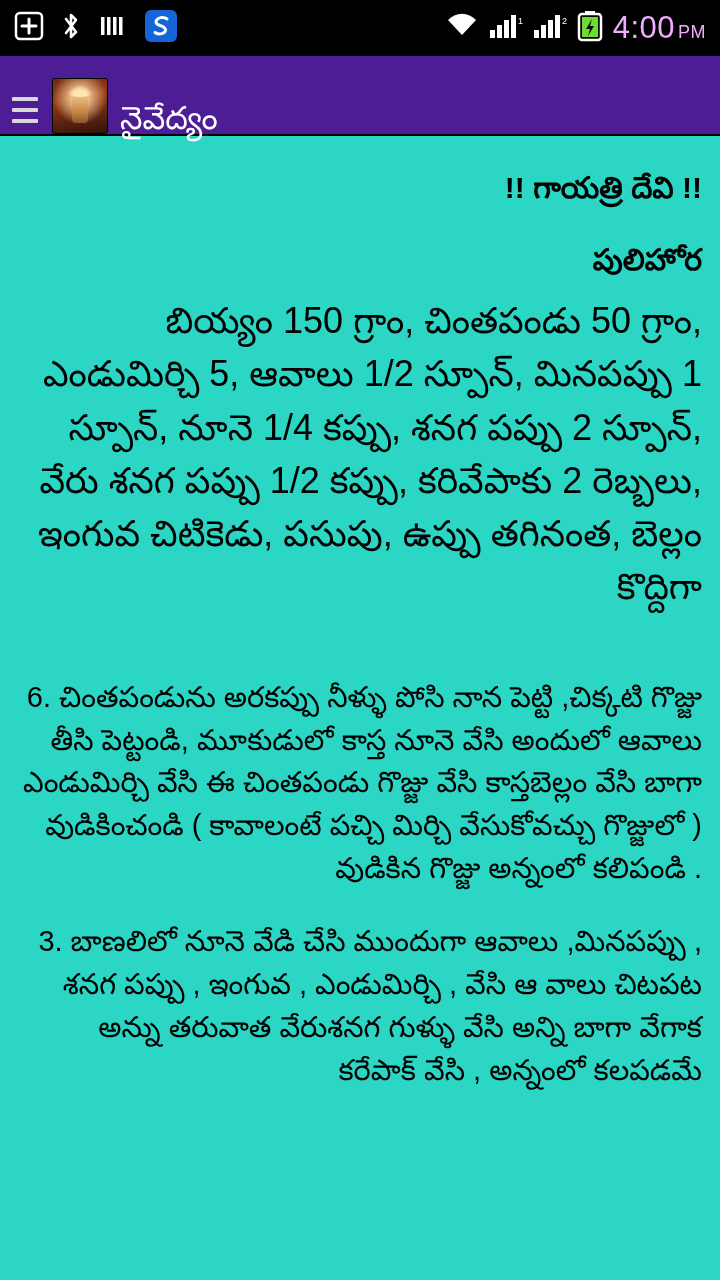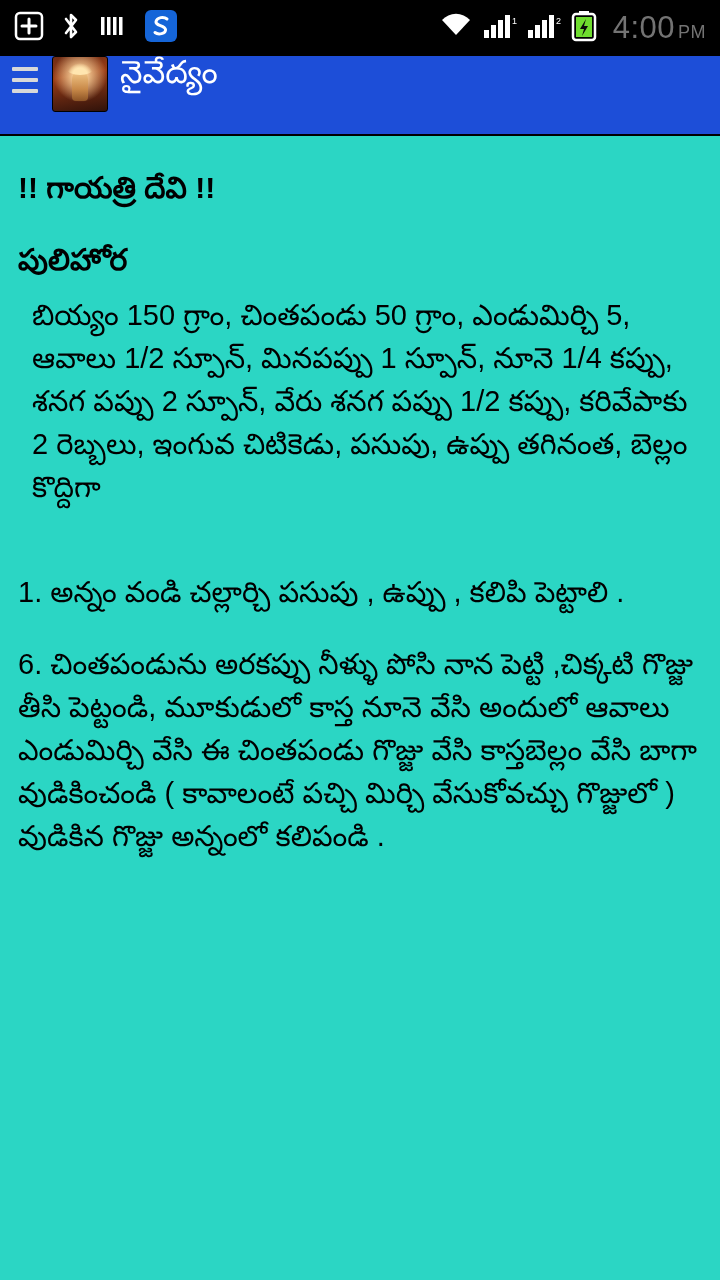--- a/index.html
+++ b/index.html
@@ -31,35 +31,34 @@
     flex: 1;
   }
   .status-right {
     display: flex;
     align-items: center;
     gap: 10px;
   }
   .sicon { display: block; }
   .clock {
     font-size: 31px;
-    color: #737373;
+    color: #f0abfc;
     letter-spacing: 0.5px;
-    margin-left: 6px;
   }
   .clock .ampm {
     font-size: 18px;
     margin-left: 3px;
   }
 
   
   .actionbar {
     height: 80px;
-    background: #1d4ed8;
-    display: flex;
-    align-items: flex-start;
+    background: #4c1d95;
+    display: flex;
+    align-items: flex-end;
     padding: 0 12px;
     box-sizing: border-box;
     border-bottom: 2px solid #000;
   }
   .hamburger {
     width: 34px;
     height: 48px;
     display: flex;
     flex-direction: column;
     justify-content: center;
@@ -121,37 +120,38 @@
   }
 
   
   .content {
     background: #2bd6c4;
     padding: 34px 18px 0 18px;
     box-sizing: border-box;
     height: calc(1280px - 56px - 80px);
     overflow: hidden;
     color: #000000;
+    text-align: right;
   }
   .deity-heading {
     font-size: 30px;
     font-weight: bold;
     color: #000000;
     margin: 0 0 36px 0;
     line-height: 1.2;
   }
   .recipe-title {
     font-size: 30px;
     font-weight: bold;
     color: #000000;
     margin: 0 0 16px 0;
     line-height: 1.2;
   }
   .ingredients {
-    font-size: 29px;
+    font-size: 36px;
     line-height: 1.48;
     margin: 0 0 8px 14px;
     color: #000;
   }
   .spacer-lg { height: 54px; }
   .step {
     font-size: 29px;
     line-height: 1.48;
     margin: 0 0 30px 0;
     color: #000;
@@ -243,15 +243,15 @@
   </div>
   <div class="app-logo"></div>
   <div class="app-title">నైవేద్యం</div>
 </div>
 
 <div class="content">
   <div class="deity-heading">!! గాయత్రి దేవి !!</div>
   <div class="recipe-title">పులిహోర</div>
   <div class="ingredients">బియ్యం 150 గ్రాం, చింతపండు 50 గ్రాం, ఎండుమిర్చి 5, ఆవాలు 1/2 స్పూన్, మినపప్పు 1 స్పూన్, నూనె 1/4 కప్పు, శనగ పప్పు 2 స్పూన్, వేరు శనగ పప్పు 1/2 కప్పు, కరివేపాకు 2 రెబ్బలు, ఇంగువ చిటికెడు, పసుపు, ఉప్పు తగినంత, బెల్లం కొద్దిగా</div>
   <div class="spacer-lg"></div>
-  <div class="step">1. అన్నం వండి చల్లార్చి పసుపు , ఉప్పు , కలిపి పెట్టాలి .</div>
   <div class="step">6. చింతపండును అరకప్పు నీళ్ళు పోసి నాన పెట్టి ,చిక్కటి గొజ్జు తీసి పెట్టండి, మూకుడులో కాస్త నూనె వేసి అందులో ఆవాలు ఎండుమిర్చి వేసి ఈ చింతపండు గొజ్జు వేసి కాస్తబెల్లం వేసి బాగా వుడికించండి ( కావాలంటే పచ్చి మిర్చి వేసుకోవచ్చు గొజ్జులో ) వుడికిన గొజ్జు అన్నంలో కలిపండి .</div>
+  <div class="step">3. బాణలిలో నూనె వేడి చేసి ముందుగా ఆవాలు ,మినపప్పు , శనగ పప్పు , ఇంగువ , ఎండుమిర్చి , వేసి ఆ వాలు చిటపట అన్ను తరువాత వేరుశనగ గుళ్ళు వేసి అన్ని బాగా వేగాక కరేపాక్ వేసి , అన్నంలో కలపడమే</div>
 </div>
 
 </body></html>

